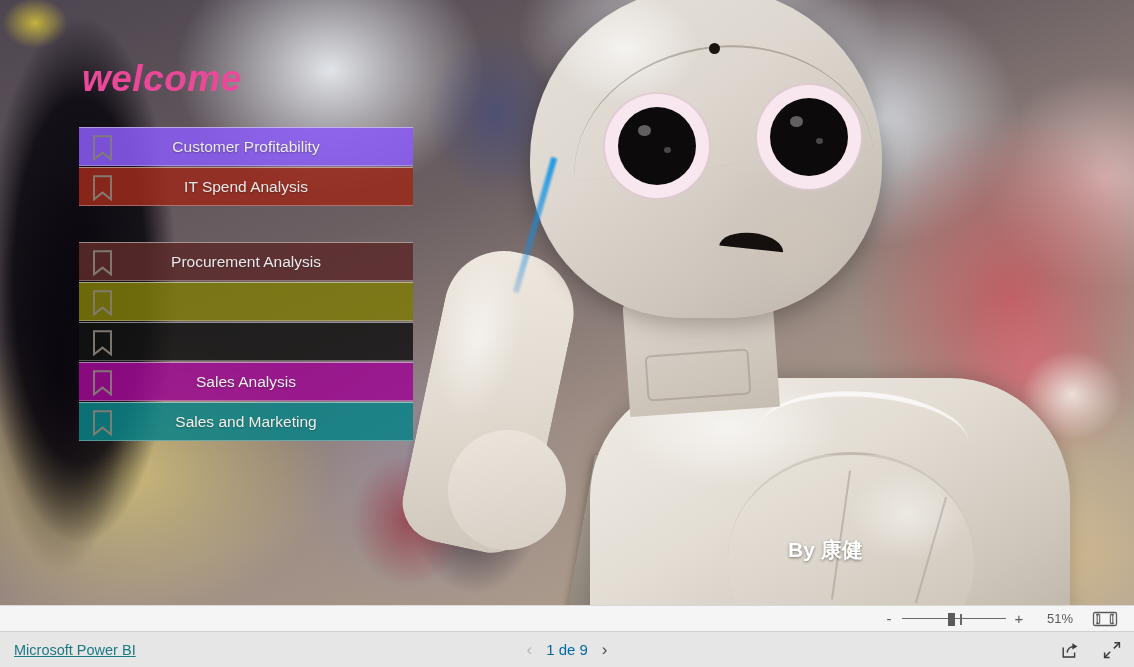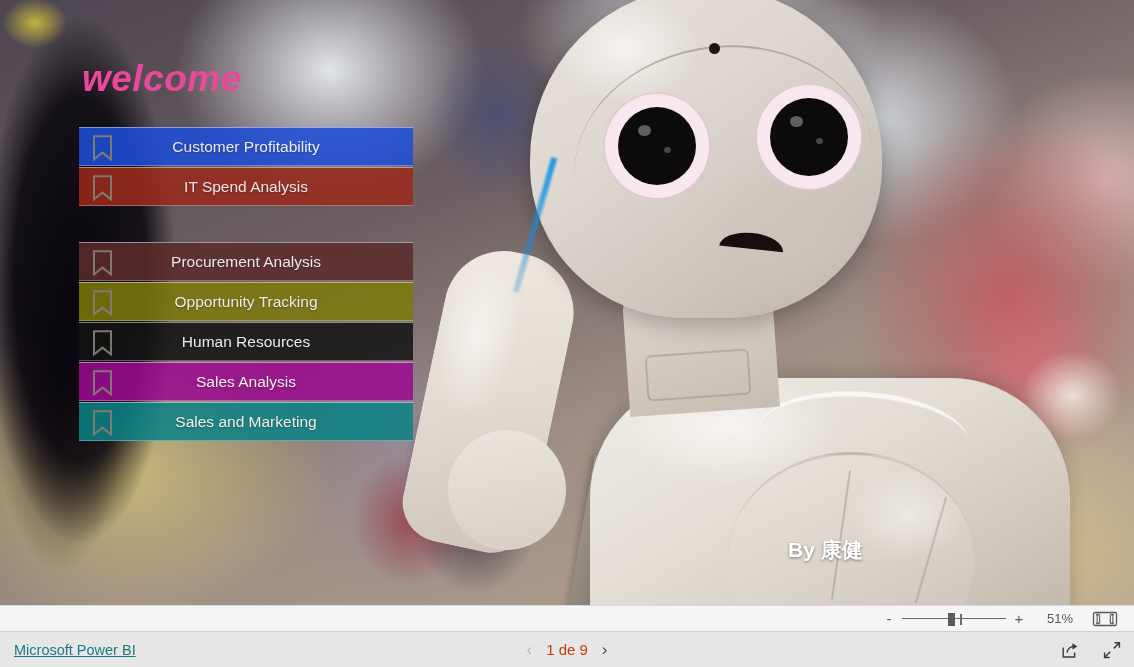--- a/index.html
+++ b/index.html
@@ -366,21 +366,21 @@
   }
   .pg-chev {
     font-size: 17px;
     line-height: 1;
     user-select: none;
     cursor: pointer;
   }
   .pg-chev.disabled { color: #b6b6b6; cursor: default; }
   .pg-chev.enabled  { color: #4a4a4a; }
   #pg-label {
-    color: #c2410c;
+    color: #0369a1;
     font-size: 15px;
     white-space: nowrap;
   }
   #footer-right {
     position: absolute;
     right: 12px;
     display: flex;
     align-items: center;
     gap: 22px;
   }
@@ -426,21 +426,21 @@
         <div class="glint"></div>
         <div class="glint2"></div>
       </div>
       <div class="r-mouth"></div>
       <div class="r-blue-streak"></div>
     </div>
 
     <div id="welcome">welcome</div>
 
     <div id="nav-stack">
-        <div class="nav-btn" style="background: #1d4ed8; opacity: 0.86;">
+        <div class="nav-btn" style="background: #8b5cf6; opacity: 0.86;">
           <span class="bm-icon"><svg viewBox="0 0 21 26" width="21" height="26">
               <path d="M2 1.3 L19 1.3 L19 24.4 L10.5 17.6 L2 24.4 Z" fill="none" stroke="rgba(150,142,132,0.95)" stroke-width="2"></path>
             </svg></span>
           <span class="nav-label">Customer Profitability</span>
         </div>
         <div class="nav-btn" style="background: rgb(155, 42, 28); opacity: 0.86; justify-content: flex-end;">
           <span class="bm-icon"><svg viewBox="0 0 21 26" width="21" height="26">
               <path d="M2 1.3 L19 1.3 L19 24.4 L10.5 17.6 L2 24.4 Z" fill="none" stroke="rgba(150,142,132,0.95)" stroke-width="2"></path>
             </svg></span>
           <span class="nav-label">IT Spend Analysis</span>
@@ -448,27 +448,25 @@
         <div class="nav-btn" style="background: rgb(92, 43, 43); opacity: 0.86; margin-top: 36px;">
           <span class="bm-icon"><svg viewBox="0 0 21 26" width="21" height="26">
               <path d="M2 1.3 L19 1.3 L19 24.4 L10.5 17.6 L2 24.4 Z" fill="none" stroke="rgba(150,142,132,0.95)" stroke-width="2"></path>
             </svg></span>
           <span class="nav-label">Procurement Analysis</span>
         </div>
         <div class="nav-btn" style="background: rgb(125, 122, 11); opacity: 0.86;">
           <span class="bm-icon"><svg viewBox="0 0 21 26" width="21" height="26">
               <path d="M2 1.3 L19 1.3 L19 24.4 L10.5 17.6 L2 24.4 Z" fill="none" stroke="rgba(150,142,132,0.95)" stroke-width="2"></path>
             </svg></span>
-          <span class="nav-label">Opportunity Tracking</span>
         </div>
         <div class="nav-btn" style="background: rgb(19, 19, 19); opacity: 0.86;">
           <span class="bm-icon"><svg viewBox="0 0 21 26" width="21" height="26">
               <path d="M2 1.3 L19 1.3 L19 24.4 L10.5 17.6 L2 24.4 Z" fill="none" stroke="rgba(150,142,132,0.95)" stroke-width="2"></path>
             </svg></span>
-          <span class="nav-label">Human Resources</span>
         </div>
         <div class="nav-btn" style="background: rgb(156, 10, 145); opacity: 0.86;">
           <span class="bm-icon"><svg viewBox="0 0 21 26" width="21" height="26">
               <path d="M2 1.3 L19 1.3 L19 24.4 L10.5 17.6 L2 24.4 Z" fill="none" stroke="rgba(150,142,132,0.95)" stroke-width="2"></path>
             </svg></span>
           <span class="nav-label">Sales Analysis</span>
         </div>
         <div class="nav-btn" style="background: rgb(11, 130, 134); opacity: 0.86;">
           <span class="bm-icon"><svg viewBox="0 0 21 26" width="21" height="26">
               <path d="M2 1.3 L19 1.3 L19 24.4 L10.5 17.6 L2 24.4 Z" fill="none" stroke="rgba(150,142,132,0.95)" stroke-width="2"></path>

